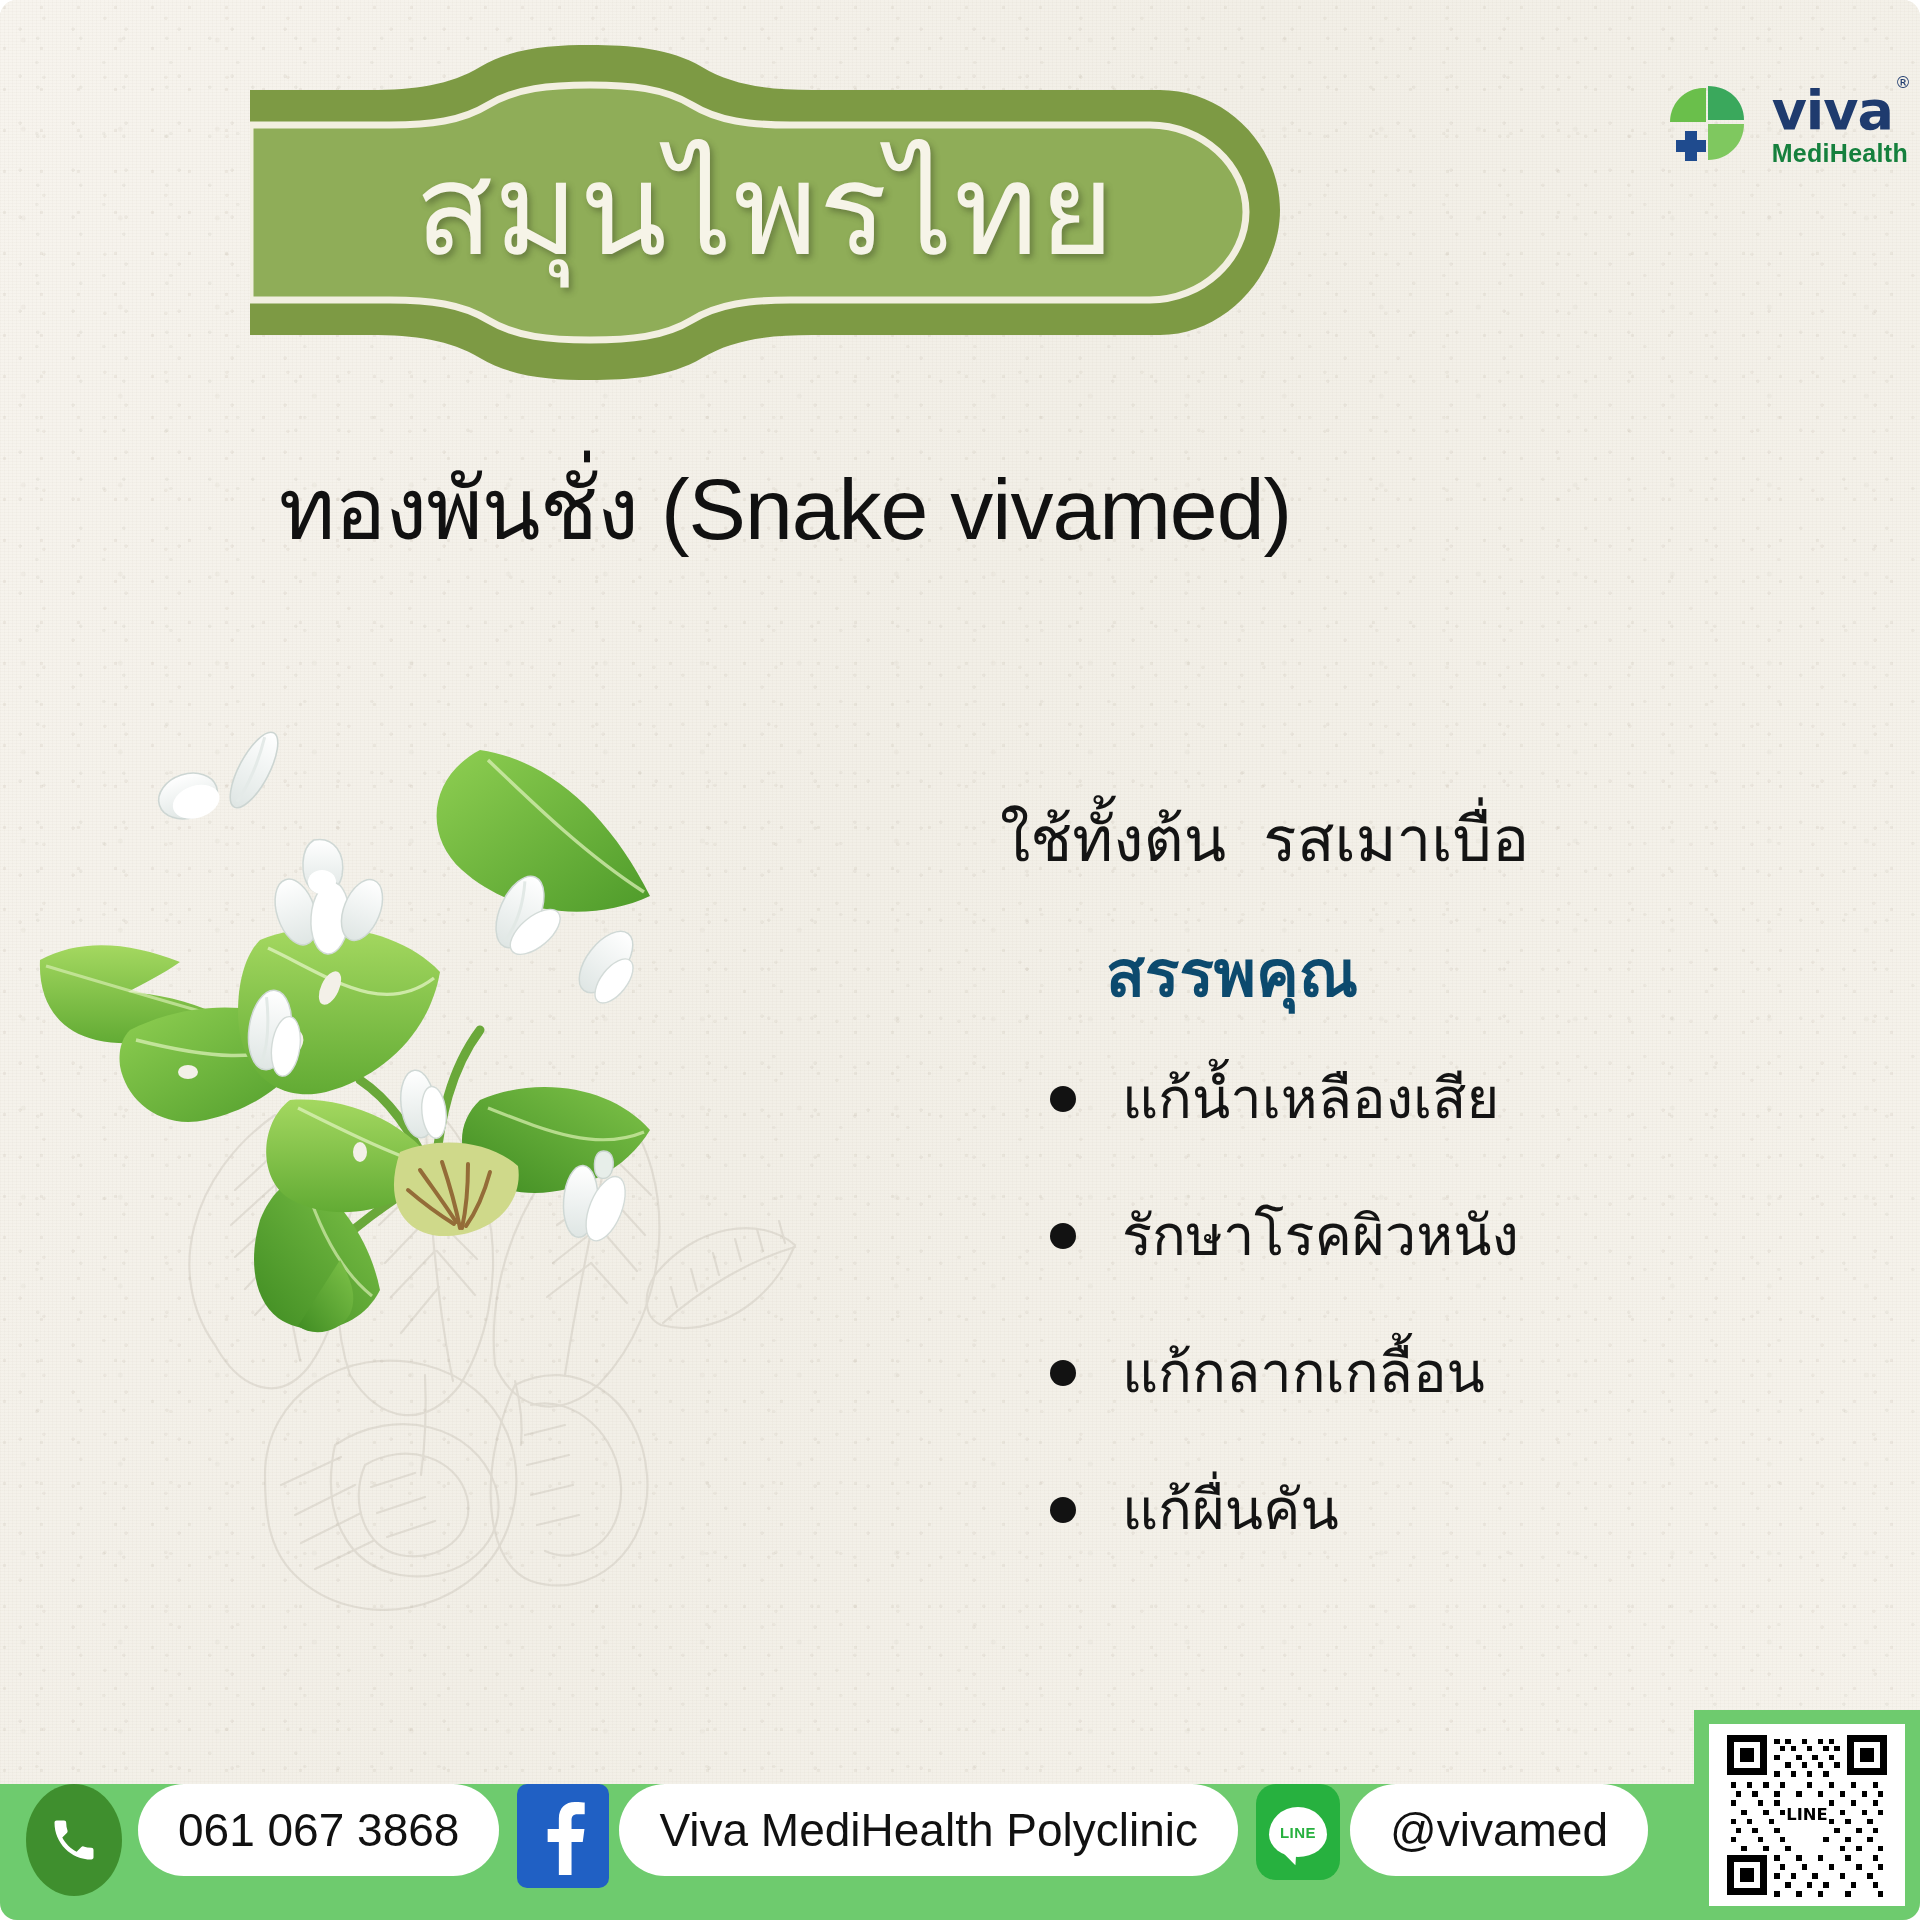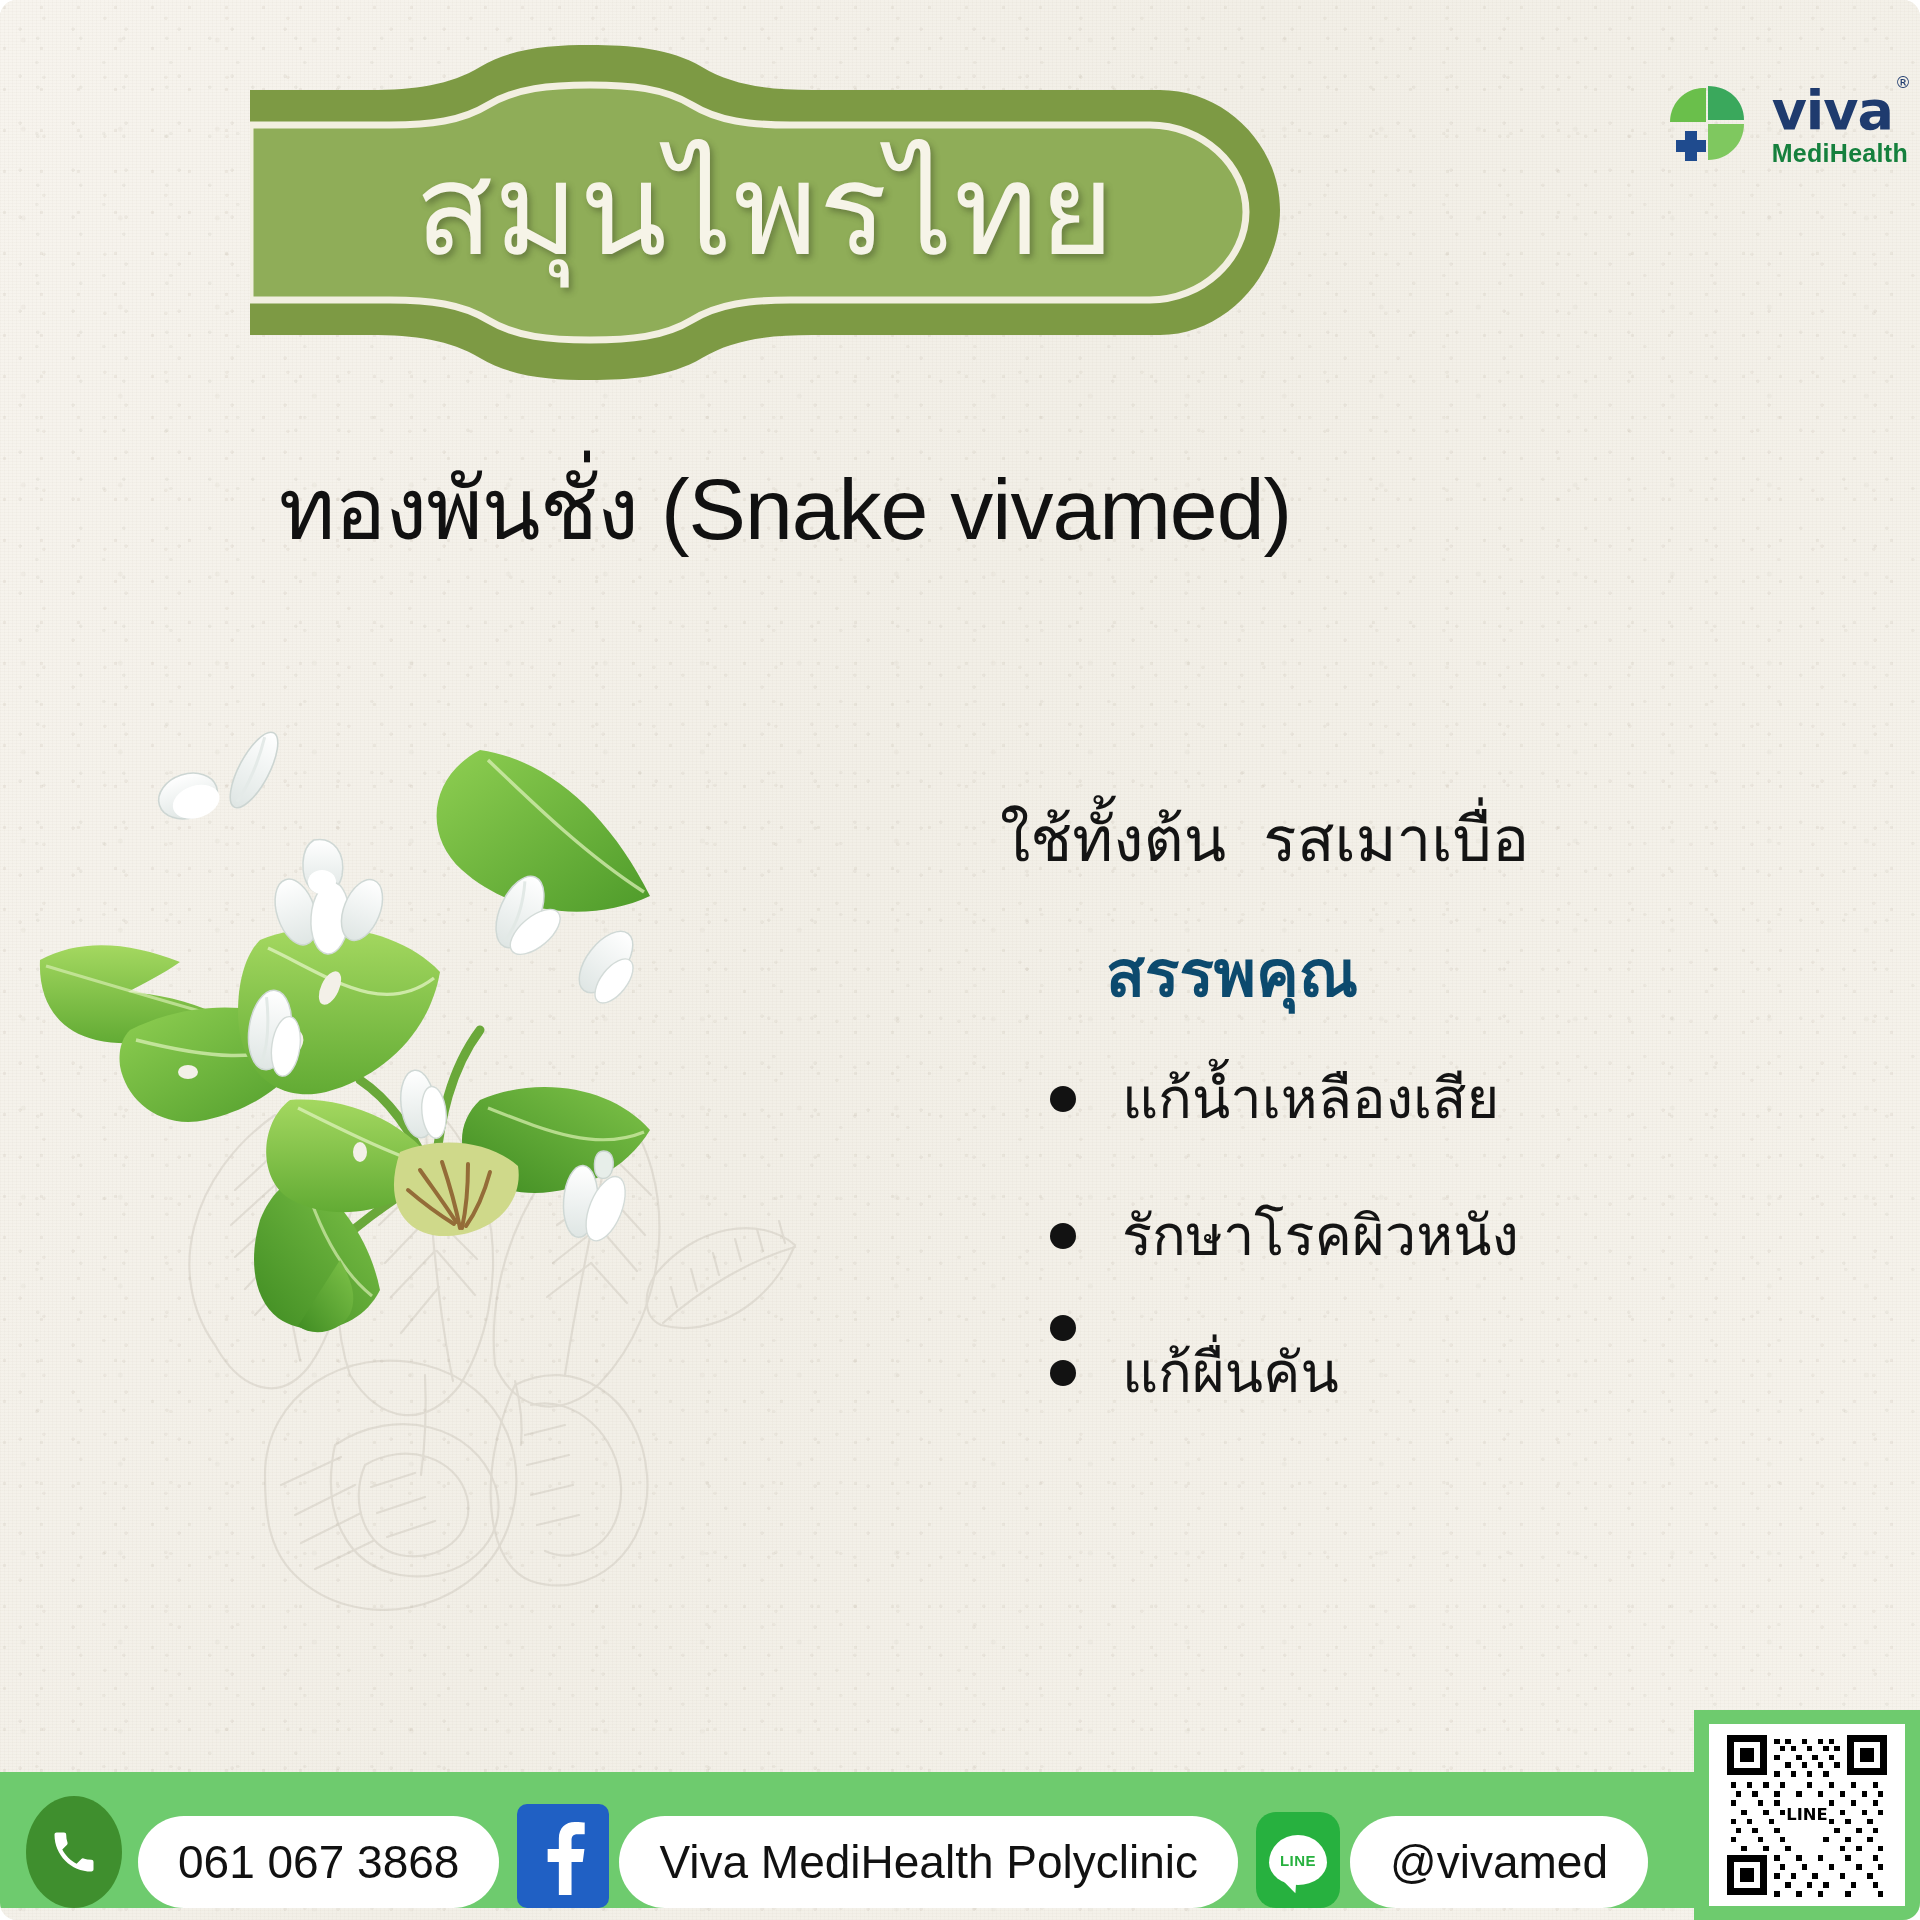--- a/index.html
+++ b/index.html
@@ -134,24 +134,24 @@
   .plant-photo {
     position: absolute;
     left: 10px; top: 700px;
     width: 720px; height: 700px;
   }
   .plant-photo svg { width: 100%; height: 100%; display: block; }
 
   
   .footer-bar {
     position: absolute;
-    left: 0; bottom: 12px;
+    left: 0; bottom: 0;
     width: 1694px; height: 136px;
     background: #6ecb6e;
-    display: flex; align-items: flex-end;
+    display: flex; align-items: flex-start;
     padding-left: 26px;
     gap: 0;
   }
   .chip {
     height: 92px;
     background: #ffffff;
     border-radius: 46px;
     display: flex; align-items: center; justify-content: center;
     padding: 0 40px;
     font-size: 46px;
@@ -444,20 +444,21 @@
       <li>
         <span class="bullet"></span>
         <span>แก้น้ำเหลืองเสีย</span>
       </li>
       <li>
         <span class="bullet"></span>
         <span>รักษาโรคผิวหนัง</span>
       </li>
       <li>
         <span class="bullet"></span>
+        <span>แก้กลากเกลื้อน</span>
       </li>
       <li>
         <span class="bullet"></span>
         <span>แก้ผื่นคัน</span>
       </li>
     </ul>
   </div>
 
   <div class="footer-bar">
 

